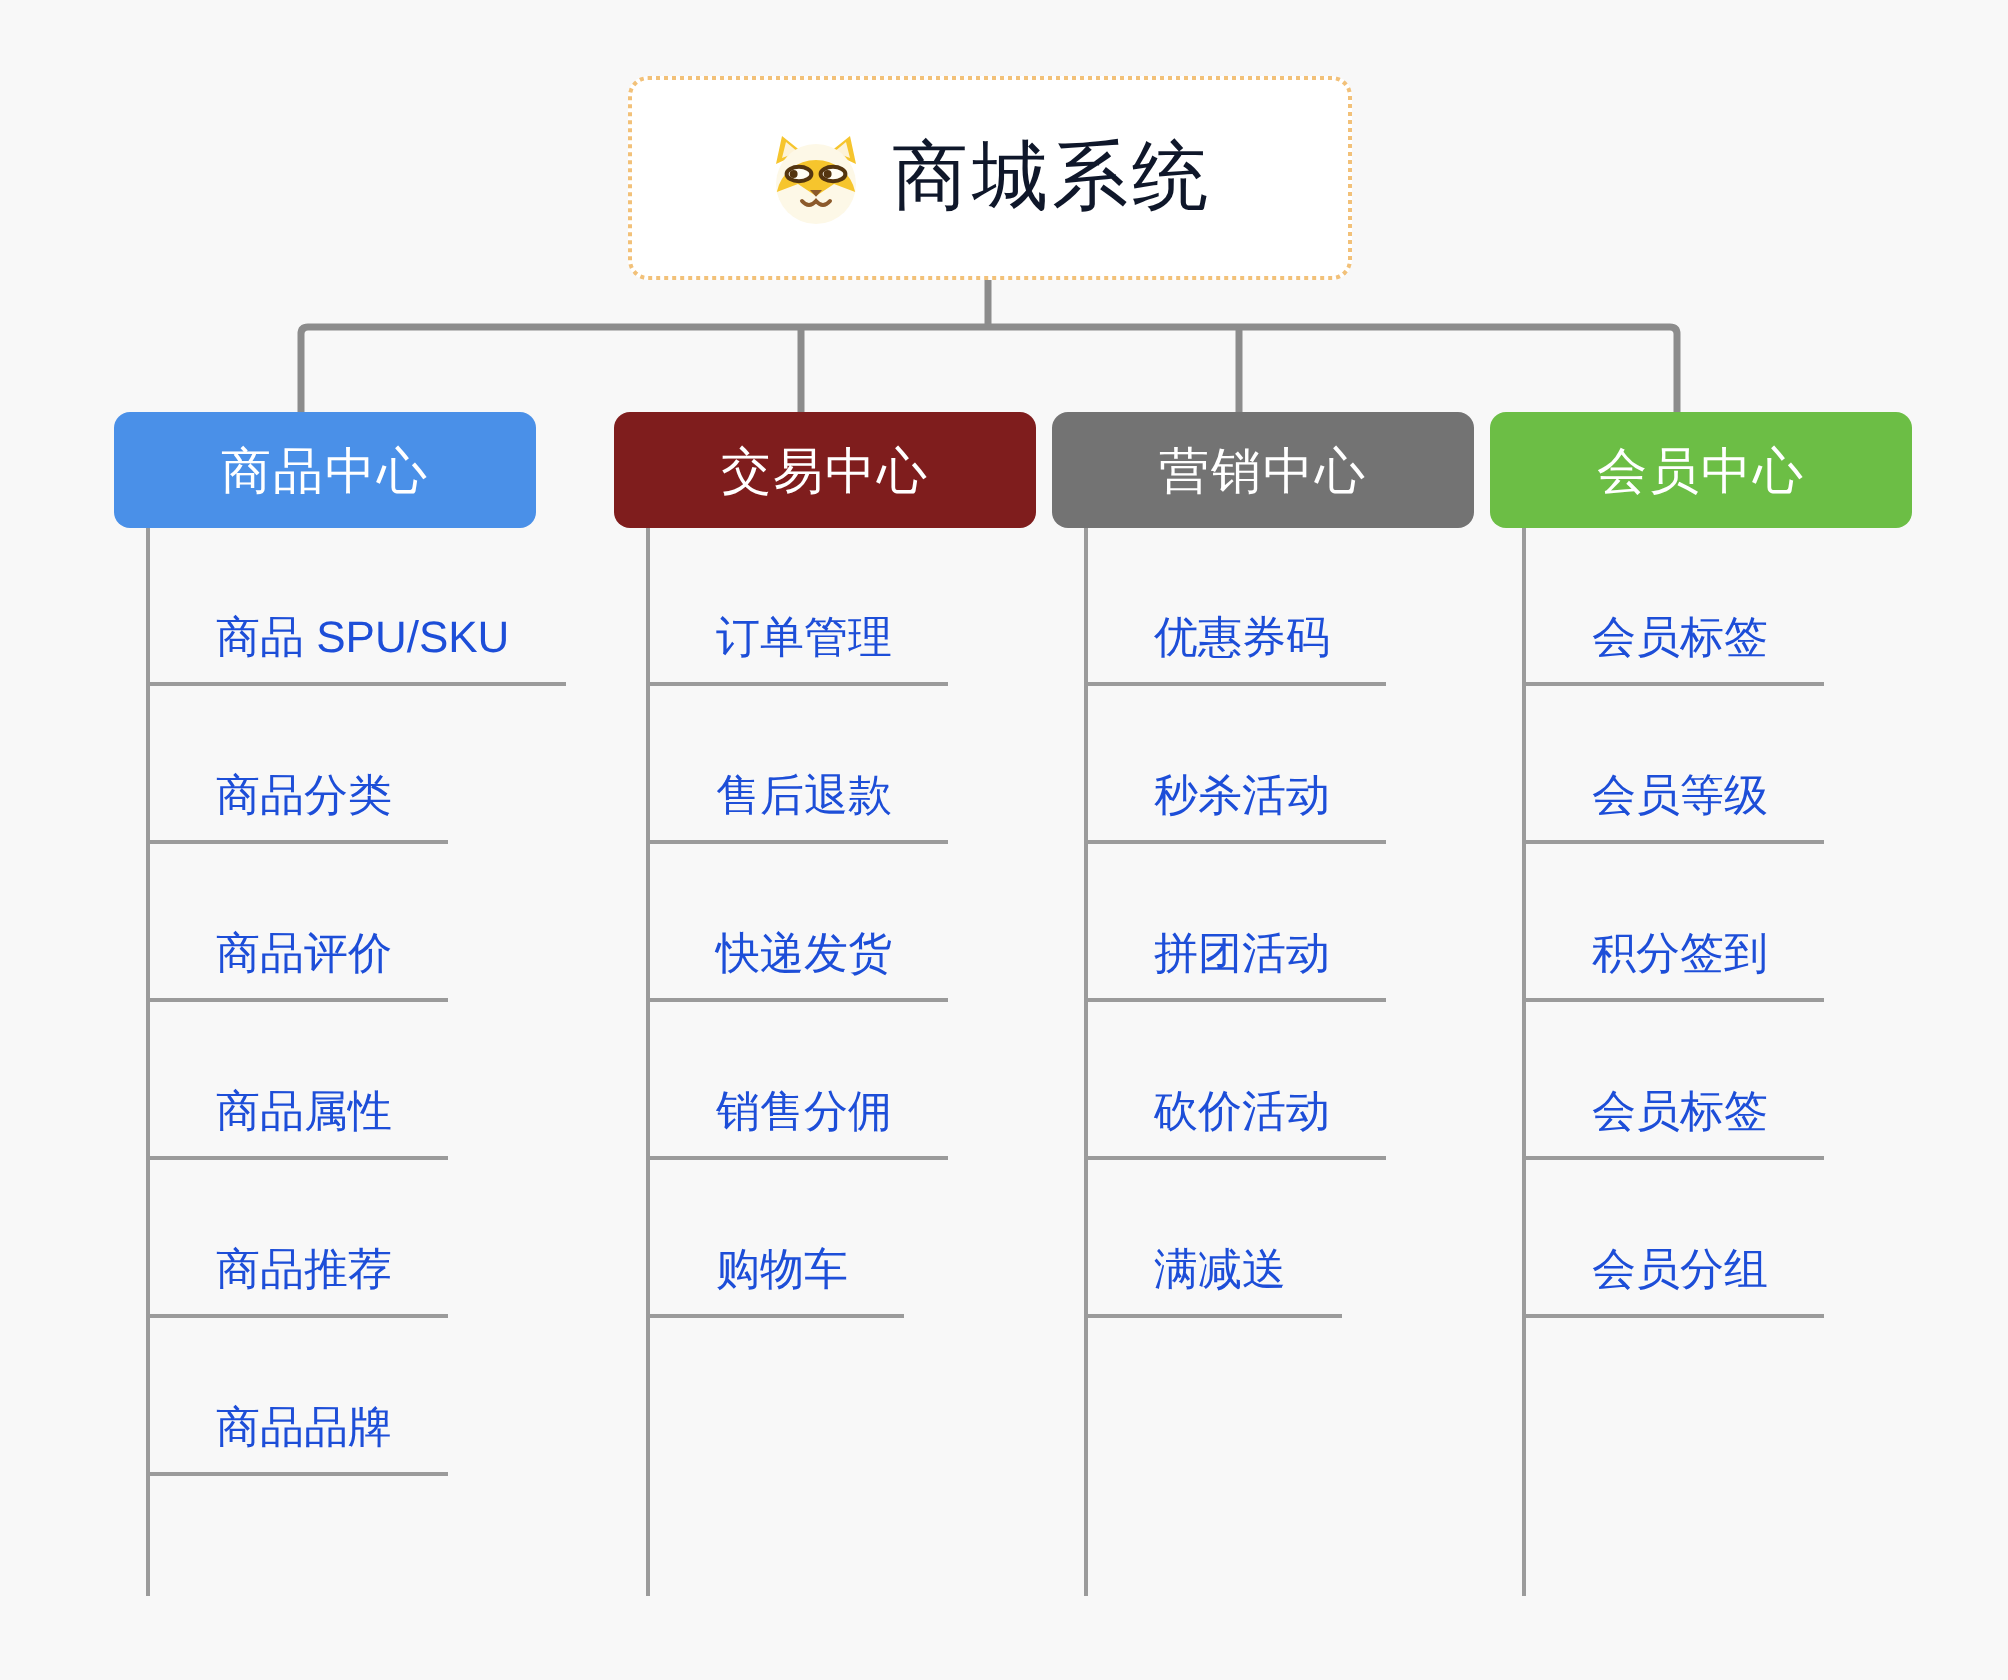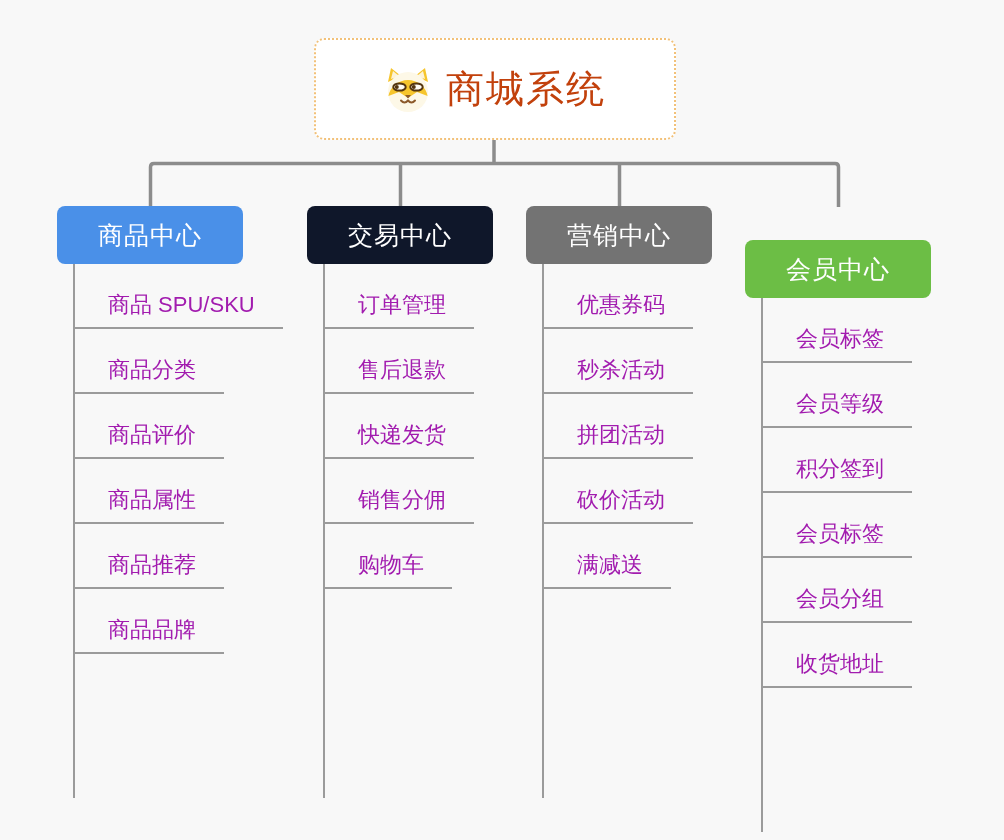--- a/index.html
+++ b/index.html
@@ -14,51 +14,51 @@
   .connector-svg{position:absolute;left:0;top:0;pointer-events:none;}
 
   
   .root-node{
     position:absolute;left:314px;top:38px;width:362px;height:102px;
     background:#ffffff;border:2px dotted #f2c179;border-radius:10px;
     box-sizing:border-box;
     display:flex;align-items:center;justify-content:center;gap:14px;
   }
   .root-title{
-    font-size:38px;letter-spacing:2px;color:#c2410c;line-height:1;
+    font-size:38px;letter-spacing:2px;color:#0f172a;line-height:1;
     white-space:nowrap;
   }
   .dog-icon{width:48px;height:48px;flex:0 0 auto;}
 
   
   .column{position:absolute;top:206px;width:200px;}
   .col-0{left:57px;}
   .col-1{left:307px;}
   .col-2{left:526px;}
   .col-3{left:745px;}
 
   .branch-header{
-    width:186px;height:58px;border-radius:8px;
+    width:211px;height:58px;border-radius:8px;
     display:flex;align-items:center;justify-content:center;
     color:#ffffff;font-size:25px;letter-spacing:1px;
     box-sizing:border-box;
   }
 
   .children{position:relative;}
   .vline{
     position:absolute;left:16px;top:0;width:2px;height:534px;
     background:#9b9b9b;
   }
   .item{
-    margin-left:16px;height:65px;width:fit-content;
+    margin-left:16px;height:79px;width:fit-content;
     box-sizing:border-box;
     display:flex;align-items:flex-end;
     padding:0 28px 7px 35px;
     border-bottom:2px solid #9b9b9b;
-    font-size:22px;color:#a21caf;white-space:nowrap;
+    font-size:22px;color:#1d4ed8;white-space:nowrap;
   }
 </style>
 </head>
 <body>
 
 <div class="stage">
 
   <svg class="connector-svg" width="1004" height="840">
     <g stroke="#8c8c8c" stroke-width="3.5" fill="none">
       <path d="M494,140 L494,163.5"></path>
@@ -95,21 +95,21 @@
       <div class="item">商品 SPU/SKU</div>
       <div class="item">商品分类</div>
       <div class="item">商品评价</div>
       <div class="item">商品属性</div>
       <div class="item">商品推荐</div>
       <div class="item">商品品牌</div>
     </div>
   </div>
 
   <div class="column col-1">
-    <div class="branch-header" style="background: #0f172a;">交易中心</div>
+    <div class="branch-header" style="background: #7f1d1d;">交易中心</div>
     <div class="children">
       <div class="vline"></div>
       <div class="item">订单管理</div>
       <div class="item">售后退款</div>
       <div class="item">快递发货</div>
       <div class="item">销售分佣</div>
       <div class="item">购物车</div>
     </div>
   </div>
 
@@ -119,25 +119,24 @@
       <div class="vline"></div>
       <div class="item">优惠券码</div>
       <div class="item">秒杀活动</div>
       <div class="item">拼团活动</div>
       <div class="item">砍价活动</div>
       <div class="item">满减送</div>
     </div>
   </div>
 
   <div class="column col-3">
-    <div class="branch-header" style="background: rgb(108, 190, 69); margin-top: 34px;">会员中心</div>
+    <div class="branch-header" style="background: rgb(108, 190, 69);">会员中心</div>
     <div class="children">
       <div class="vline"></div>
       <div class="item">会员标签</div>
       <div class="item">会员等级</div>
       <div class="item">积分签到</div>
       <div class="item">会员标签</div>
       <div class="item">会员分组</div>
-      <div class="item">收货地址</div>
     </div>
   </div>
 
 </div>
 
 </body></html>

